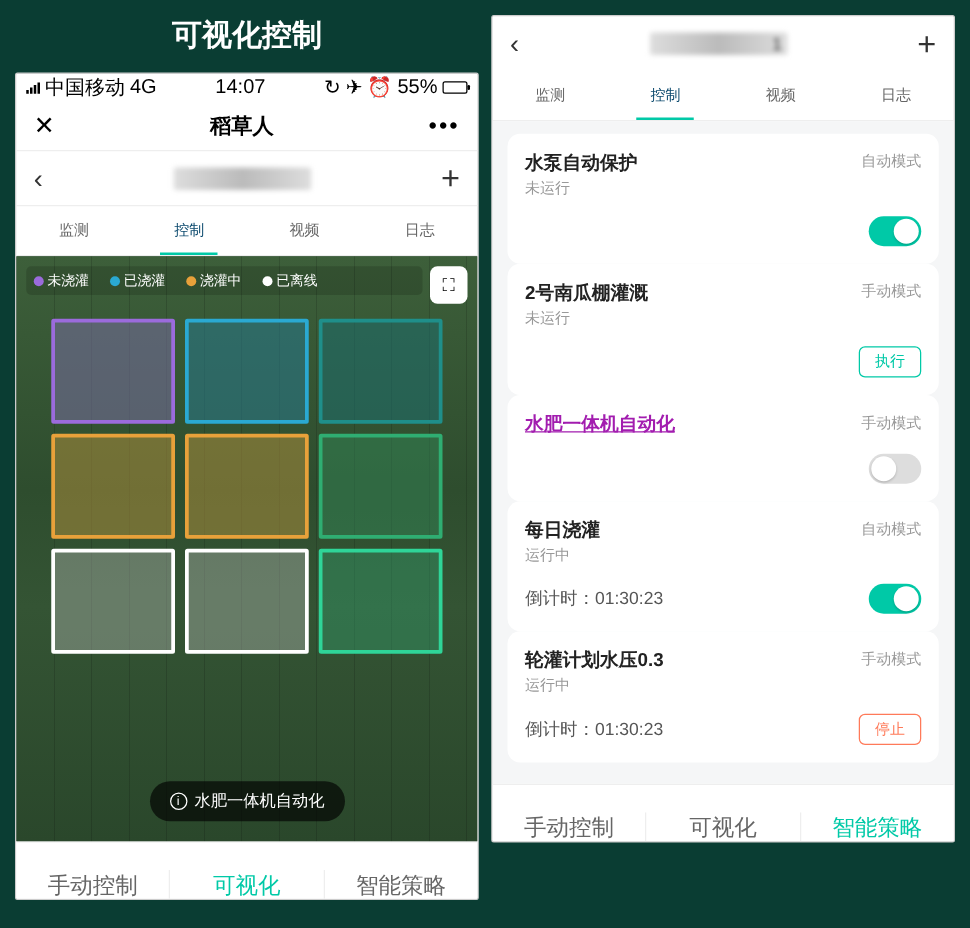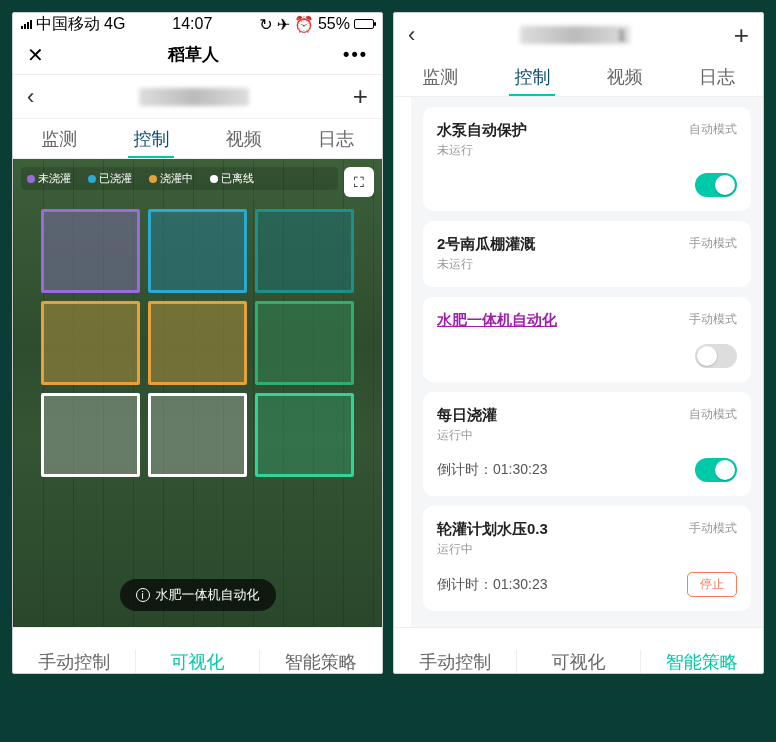--- a/index.html
+++ b/index.html
@@ -93,21 +93,21 @@
 .tabs {
   display: flex;
   height: 40px;
   border-bottom: 1px solid #eee;
 }
 .tab {
   flex: 1;
   display: flex;
   align-items: center;
   justify-content: center;
-  font-size: 18px;
+  font-size: 12px;
   color: #666;
   position: relative;
   cursor: pointer;
 }
 .tab.active { color: #0c4a6e; }
 .tab.active::after {
   content:"";position:absolute;bottom:0;left:25%;right:25%;height:2px;background:#00c9a7;
 }
 
 
@@ -154,21 +154,21 @@
 .bottom-tabs{
   display:flex;height:46px;border-top:1px solid #eee;background:#fff;
 }
 .btab{flex:1;display:flex;align-items:center;justify-content:center;font-size:18px;color:#666;border-right:1px solid #eee;margin-top:22px;}
 .btab:last-child{border-right:none;}
 .btab.active{color:#00c9a7;font-weight:500;}
 
 
 .device-list{
   flex:1;background:#f5f6f7;overflow-y:auto;
-  padding:10px 12px;display:flex;flex-direction:column;gap:10px;margin-left:17px;
+  padding:10px 12px;display:flex;flex-direction:column;
 }
 .card{
   background:#fff;border-radius:10px;padding:14px 14px;
   display:flex;flex-direction:column;gap:8px;
 }
 .card-row{display:flex;justify-content:space-between;align-items:flex-start;}
 .card-title{font-size:15px;font-weight:600;color:#222;}
 .card-title.disabled{color:#a21caf;text-decoration:underline;}
 .card-sub{font-size:12px;color:#999;margin-top:2px;}
 .mode{font-size:12px;color:#999;}
@@ -184,20 +184,21 @@
 }
 .pill-exec{color:#00c9a7;border-color:#00c9a7;}
 .pill-stop{color:#ff7a59;border-color:#ff7a59;}
 </style>
 </head>
 <body>
 
 <div class="canvas">
 
   <div class="col">
+    <div class="col-title">可视化控制</div>
     <div class="phone">
       <div class="status-bar">
         <div class="status-left">
           <span class="sig-bars">
               <span></span>
               <span></span>
               <span></span>
               <span></span>
             </span>
           <span>中国移动</span>
@@ -299,20 +300,24 @@
             </div>
           </div>
           <div class="card">
             <div class="card-row">
               <div>
                 <div class="card-title">2号南瓜棚灌溉</div>
                 <div class="card-sub">未运行</div>
               </div>
               <div class="mode">手动模式</div>
             </div>
+            <div class="card-foot">
+              <div class="cd"></div>
+              <div class="pill-btn pill-exec">执行</div>
+            </div>
           </div>
           <div class="card">
             <div class="card-row">
               <div>
                 <div class="card-title disabled">水肥一体机自动化</div>
               </div>
               <div class="mode">手动模式</div>
             </div>
             <div class="card-foot">
               <div class="cd"></div>

